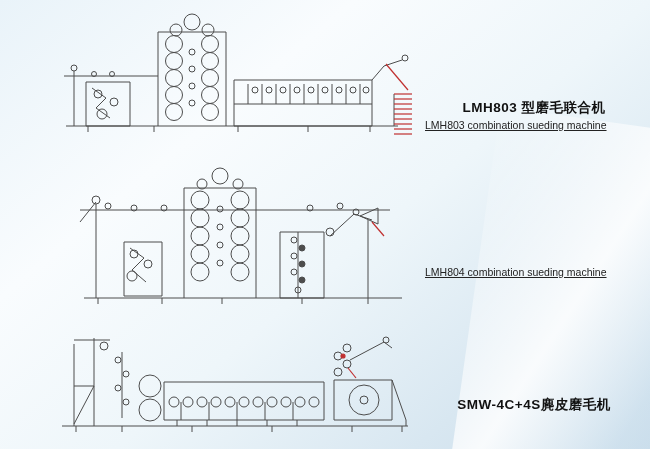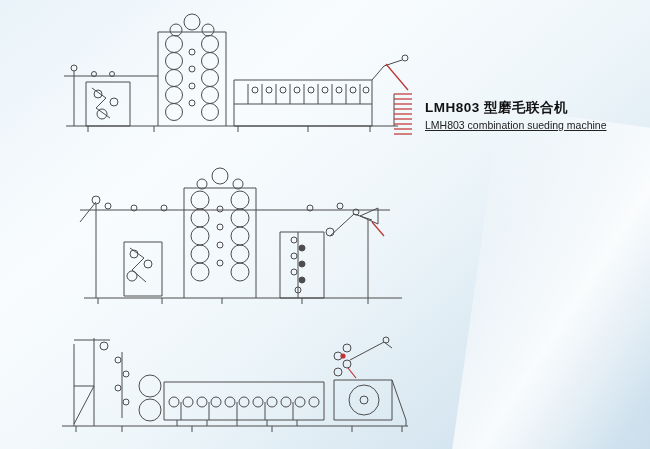--- a/index.html
+++ b/index.html
@@ -9,21 +9,21 @@
     background:linear-gradient(140deg,#e9f3f9 0%,#f9fcfe 30%,#eef6fa 55%,#d8e7f1 80%,#c9dcea 100%);
   }
   .bg-streak{
     position:absolute;right:-40px;top:120px;width:220px;height:420px;
     background:linear-gradient(115deg,rgba(255,255,255,0) 0%,rgba(255,255,255,0.85) 45%,rgba(210,228,240,0.5) 75%,rgba(185,210,228,0.35) 100%);
     transform:rotate(8deg);pointer-events:none;
   }
   .fig{position:absolute;}
   .fig svg{display:block;}
   .label{position:absolute;width:218px;color:#111;}
-  .label .cn{font-weight:bold;font-size:13.5px;letter-spacing:.5px;line-height:1.2;}
+  .label .cn{font-weight:bold;font-size:13.5px;letter-spacing:.5px;line-height:1.2;text-align:center;}
   .label .en{font-size:10.5px;color:#222;margin-top:3px;line-height:1.2;text-decoration:underline;}
   line,circle,rect,polyline,path{vector-effect:non-scaling-stroke;}
 </style>
 </head>
 <body>
 
 <div class="bg-streak"></div>
 
 <div class="fig" style="left:58px;top:8px;">
   <svg width="362" height="144" viewBox="0 0 362 144">
@@ -184,20 +184,21 @@
       <line x1="296" y1="62" x2="296" y2="140"></line>
       <polyline points="288,58 306,50 306,66 288,58"></polyline>
     </g>
     <g stroke="#c03030" fill="none" stroke-width="1.2">
       <line x1="300" y1="64" x2="312" y2="78"></line>
     </g>
   </svg>
 </div>
 
 <div class="label" style="left:425px;top:263px;">
+  <div class="en">LMH804 combination sueding machine</div>
 </div>
 
 <div class="fig" style="left:52px;top:326px;">
   <svg width="365" height="114" viewBox="0 0 365 114">
     <g stroke="#4d4d4d" fill="none" stroke-width="1">
 
       <line x1="10" y1="100" x2="356" y2="100"></line>
       <line x1="24" y1="100" x2="24" y2="106"></line>
         <line x1="70" y1="100" x2="70" y2="106"></line>
       <line x1="140" y1="100" x2="140" y2="106"></line>
@@ -262,13 +263,14 @@
       <line x1="354" y1="94" x2="354" y2="100"></line>
     </g>
     <g stroke="#c03030" stroke-width="1.2">
       <circle cx="291" cy="30" r="2" fill="#c03030"></circle>
       <line x1="296" y1="42" x2="304" y2="52" fill="none"></line>
     </g>
   </svg>
 </div>
 
 <div class="label" style="left:425px;top:397px;">
+  <div class="cn">SMW-4C+4S麂皮磨毛机</div>
 </div>
 
 </body></html>

